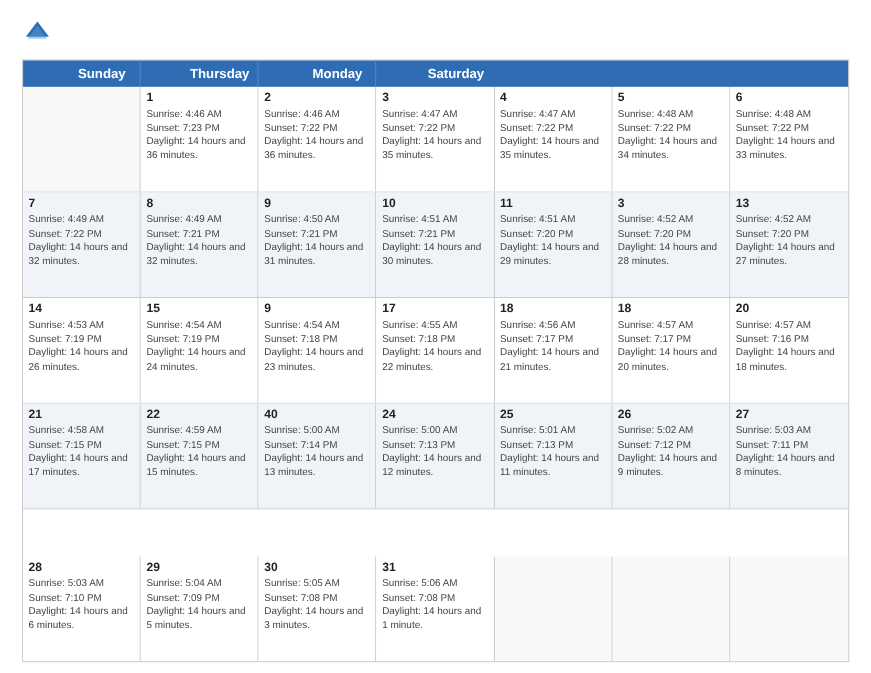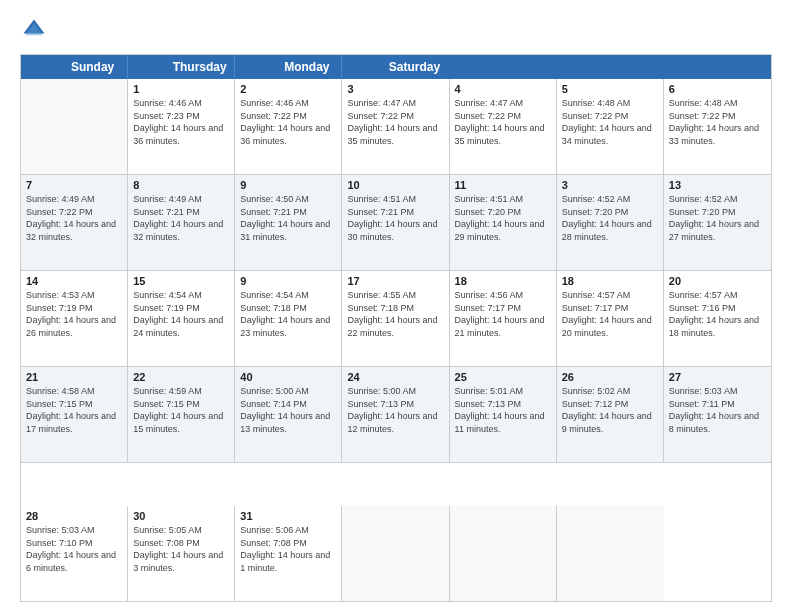--- a/index.html
+++ b/index.html
@@ -256,20 +256,24 @@
             <div class="day-num">27</div>
             <div class="info">Sunrise: 5:03 AM<br>Sunset: 7:11 PM<br>Daylight: 14 hours and 8 minutes.</div>
           </div>
         </div>
         <div class="cal-row">
           <div class="cal-cell">
             <div class="day-num">28</div>
             <div class="info">Sunrise: 5:03 AM<br>Sunset: 7:10 PM<br>Daylight: 14 hours and 6 minutes.</div>
           </div>
           <div class="cal-cell">
+            <div class="day-num">29</div>
+            <div class="info">Sunrise: 5:04 AM<br>Sunset: 7:09 PM<br>Daylight: 14 hours and 5 minutes.</div>
+          </div>
+          <div class="cal-cell">
             <div class="day-num">30</div>
             <div class="info">Sunrise: 5:05 AM<br>Sunset: 7:08 PM<br>Daylight: 14 hours and 3 minutes.</div>
           </div>
           <div class="cal-cell">
             <div class="day-num">31</div>
             <div class="info">Sunrise: 5:06 AM<br>Sunset: 7:08 PM<br>Daylight: 14 hours and 1 minute.</div>
           </div>
           <div class="cal-cell empty"></div>
           <div class="cal-cell empty"></div>
           <div class="cal-cell empty"></div>

